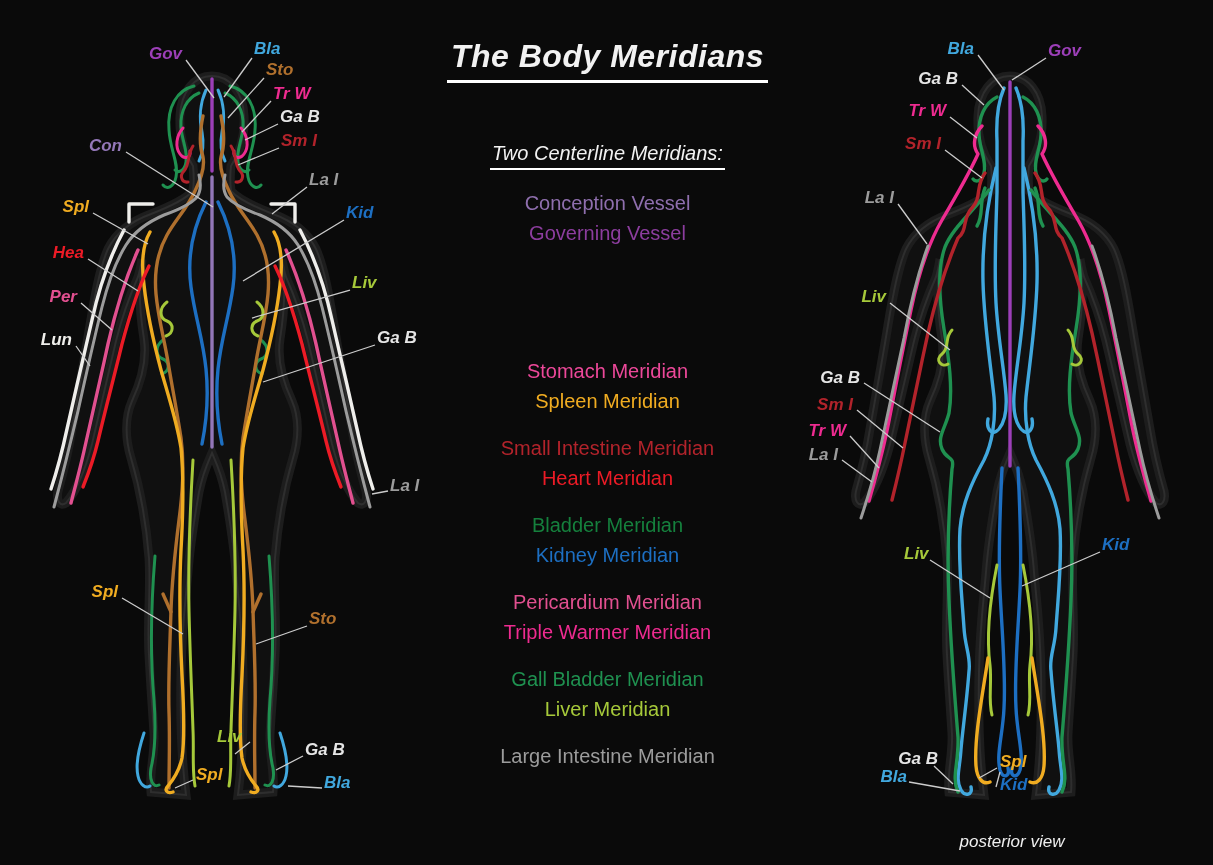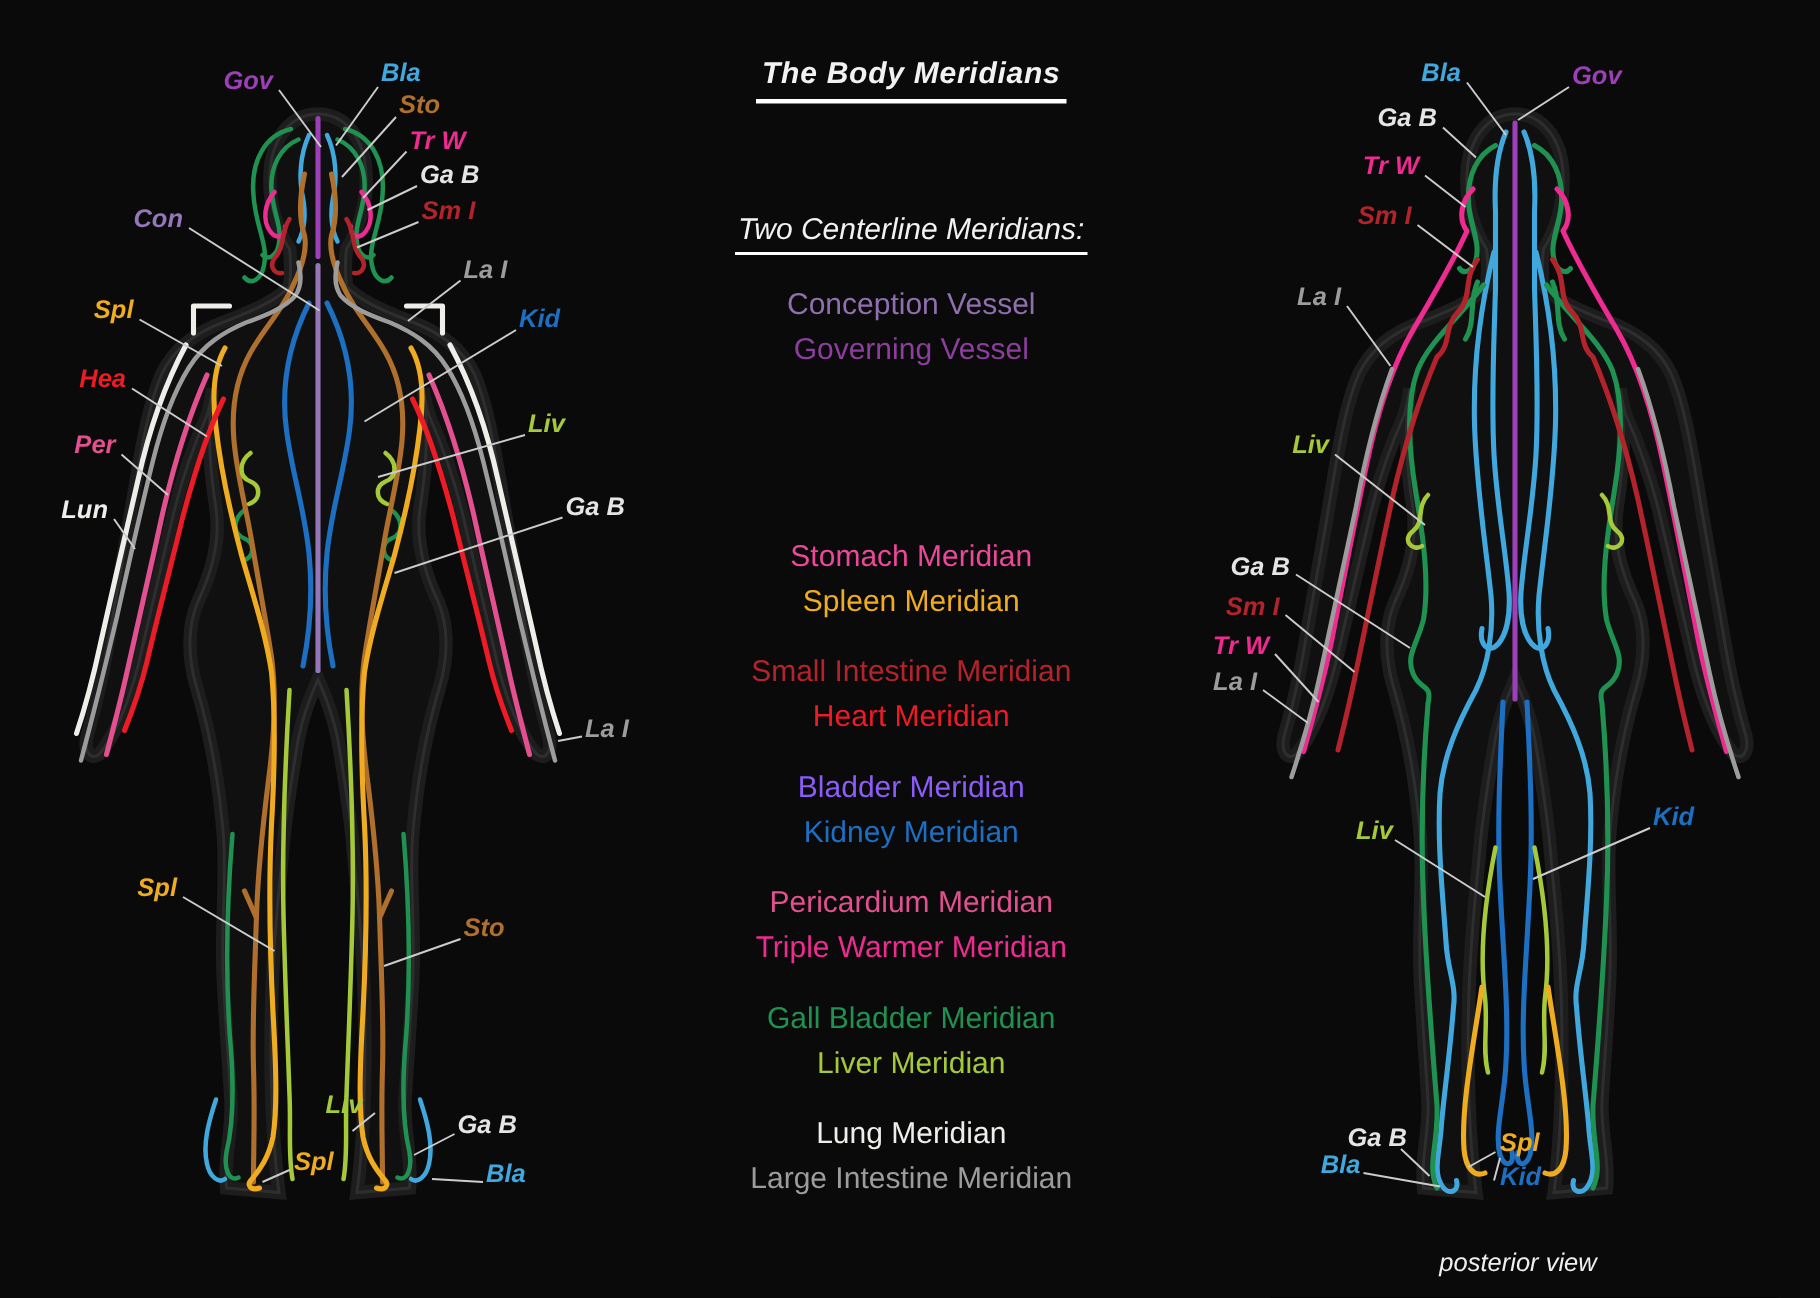--- a/index.html
+++ b/index.html
@@ -6,21 +6,21 @@
   .stage{position:relative;width:1213px;height:865px;background:#0a0a0a;overflow:hidden;
          font-family:"Liberation Sans",sans-serif;}
   svg#art{position:absolute;left:0;top:0;}
   .body-fill{fill:#101010;stroke:#1d1d1d;stroke-width:9;}
   .body-outline{fill:none;stroke:#2e2e2e;stroke-width:2;}
   .meridian path{fill:none;stroke-width:3.4;stroke-linecap:round;stroke-linejoin:round;}
   .meridian.thin path{stroke-width:3;}
   
   .center-block{position:absolute;left:380px;width:455px;text-align:center;color:#f2f2f2;}
   .title-wrap{top:38px;}
-  .title{display:inline-block;font-size:20px;font-weight:bold;font-style:italic;
+  .title{display:inline-block;font-size:32px;font-weight:bold;font-style:italic;
          padding:0 4px 5px 4px;border-bottom:3px solid #fff;letter-spacing:.5px;}
   .subhead-wrap{top:142px;}
   .subhead-wrap2{top:309px;}
   .subhead{display:inline-block;font-size:20px;font-style:italic;padding:0 2px 3px 2px;
            border-bottom:2px solid #fff;}
   .legend-list{position:absolute;left:380px;width:455px;text-align:center;}
   .legend-row{font-size:20px;line-height:30px;white-space:nowrap;}
   .legend-pair{margin-bottom:17px;}
   
   .body-label{position:absolute;font-size:17px;font-weight:bold;font-style:italic;
@@ -235,33 +235,32 @@
 <div class="legend-list" id="principal-list" style="top:356px">
       <div class="legend-pair">
         <div class="legend-row" style="color: #ec4899;">Stomach Meridian</div>
         <div class="legend-row" style="color: rgb(240, 172, 33);">Spleen Meridian</div>
       </div>
       <div class="legend-pair">
         <div class="legend-row" style="color: rgb(178, 35, 43);">Small Intestine Meridian</div>
         <div class="legend-row" style="color: rgb(236, 27, 38);">Heart Meridian</div>
       </div>
       <div class="legend-pair">
-        <div class="legend-row" style="color: #8b5cf6; margin-top: 16px;">Bladder Meridian</div>
+        <div class="legend-row" style="color: #15803d; margin-top: 16px;">Bladder Meridian</div>
         <div class="legend-row" style="color: rgb(29, 111, 194);">Kidney Meridian</div>
       </div>
       <div class="legend-pair">
         <div class="legend-row" style="color: rgb(226, 80, 144);">Pericardium Meridian</div>
         <div class="legend-row" style="color: rgb(238, 43, 144);">Triple Warmer Meridian</div>
       </div>
       <div class="legend-pair">
         <div class="legend-row" style="color: rgb(31, 145, 80);">Gall Bladder Meridian</div>
         <div class="legend-row" style="color: rgb(166, 201, 58);">Liver Meridian</div>
       </div>
       <div class="legend-pair">
-        <div class="legend-row" style="color: rgb(239, 238, 235);">Lung Meridian</div>
         <div class="legend-row" style="color: rgb(156, 156, 156);">Large Intestine Meridian</div>
       </div>
     </div>
 
 <div class="caption" id="caption-posterior">posterior view</div>
 
 <div id="labels-layer">
       <div class="body-label tc-gov right" style="left: 182px; top: 47px;">Gov</div>
       <div class="body-label tc-bla" style="left: 254px; top: 42px;">Bla</div>
       <div class="body-label tc-sto" style="left: 266px; top: 63px;">Sto</div>

